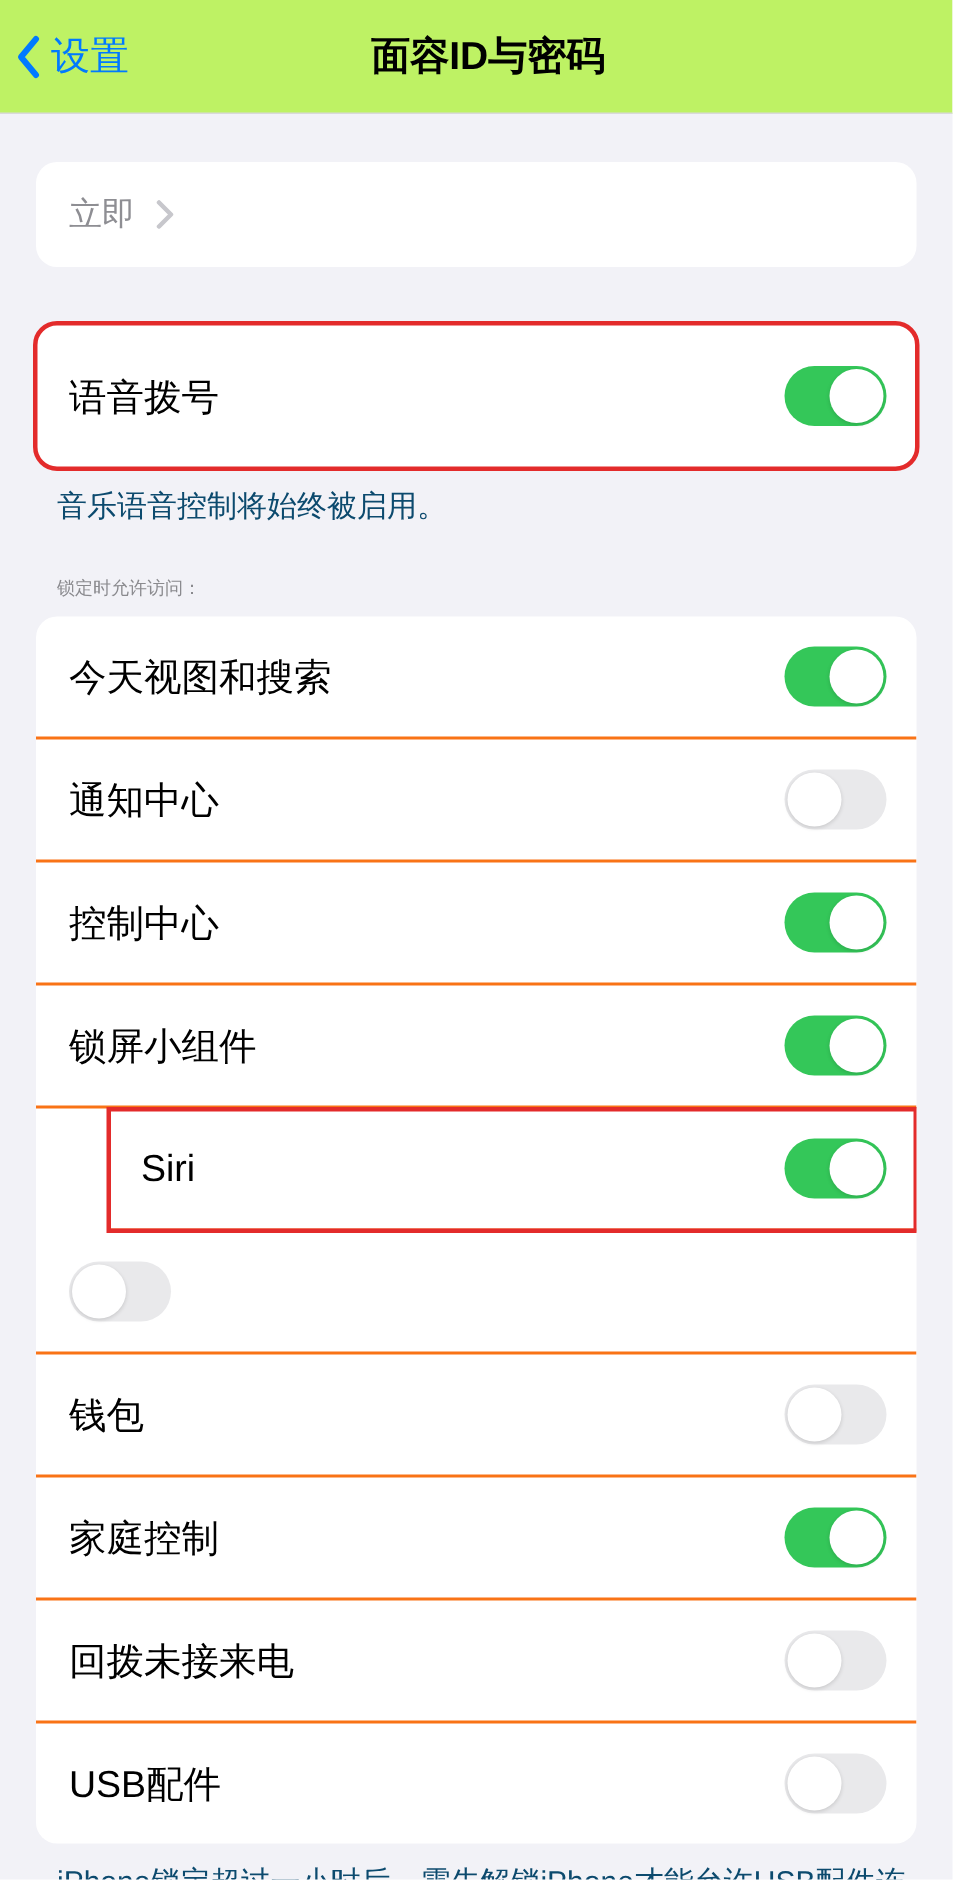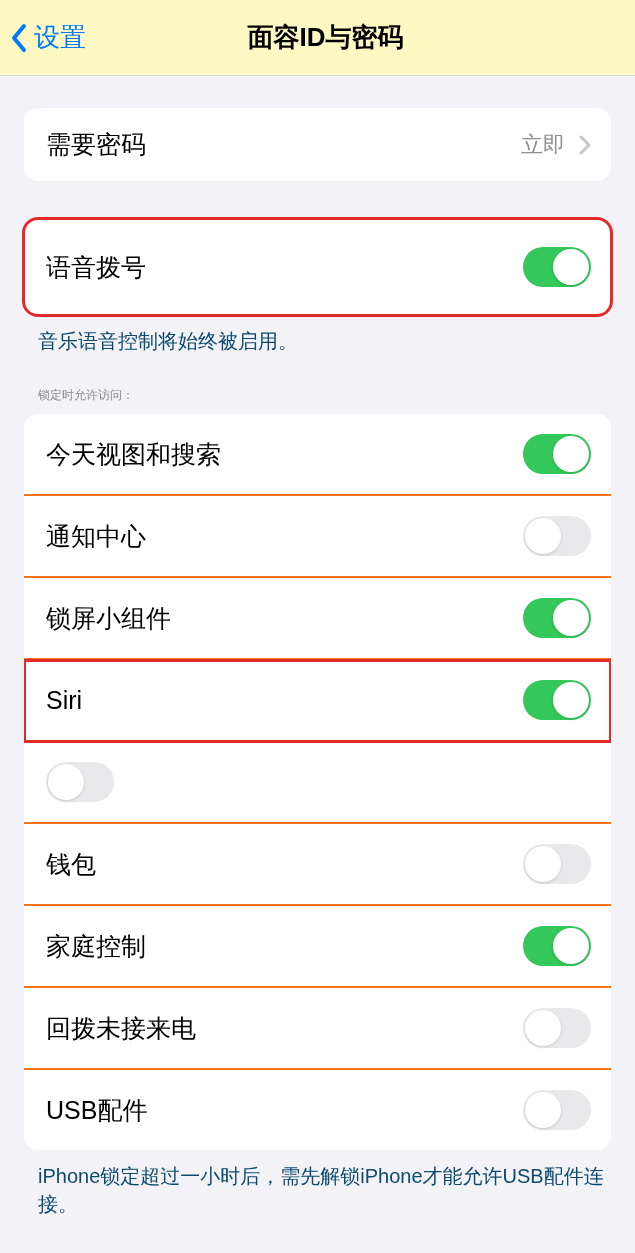--- a/index.html
+++ b/index.html
@@ -9,21 +9,21 @@
       font-family: -apple-system, BlinkMacSystemFont, "Segoe UI", "PingFang SC", "Hiragino Sans GB", "Microsoft YaHei", sans-serif;
     }
     body {
       width: 635px;
       height: 1253px;
       background: #f2f2f7;
       overflow: hidden;
     }
     .header {
       height: 76px;
-      background: #fef9c3;
+      background: #bef264;
       border-bottom: 1px solid #d9d9d9;
       display: flex;
       align-items: center;
       position: relative;
     }
     .back-button {
       display: flex;
       align-items: center;
       color: #007aff;
       font-size: 26px;
@@ -124,20 +124,21 @@
     }
     .toggle.on .toggle-knob {
       right: 2px;
     }
     .toggle.off .toggle-knob {
       left: 2px;
     }
     .row-highlight {
       outline: 3px solid #e32b2b;
       outline-offset: -2px;
+      margin-left: 48px;
     }
     .spacer-medium {
       height: 38px;
     }
   </style>
 </head>
 <body>
 
 <div class="header">
   <div class="back-button">
@@ -148,21 +149,20 @@
     </span>
     <span>设置</span>
   </div>
   <div class="header-title">面容ID与密码</div>
 </div>
 
 <div class="list-top-space"></div>
 
 <div class="list-group">
   <div class="row">
-    <div class="row-label">需要密码</div>
     <div class="row-value">
       <span>立即</span>
       <span class="chevron-right">
         <svg viewBox="0 0 12 20" fill="none" stroke="#c7c7cc" stroke-width="3" stroke-linecap="round" stroke-linejoin="round">
           <polyline points="2,2 10,10 2,18"></polyline>
         </svg>
       </span>
     </div>
   </div>
 </div>
@@ -188,20 +188,26 @@
         <div class="toggle-knob"></div>
       </div>
     </div>
     <div class="row">
       <div class="row-label">通知中心</div>
       <div class="toggle off">
         <div class="toggle-knob"></div>
       </div>
     </div>
     <div class="row">
+      <div class="row-label">控制中心</div>
+      <div class="toggle on">
+        <div class="toggle-knob"></div>
+      </div>
+    </div>
+    <div class="row">
       <div class="row-label">锁屏小组件</div>
       <div class="toggle on">
         <div class="toggle-knob"></div>
       </div>
     </div>
     <div class="row row-highlight">
       <div class="row-label">Siri</div>
       <div class="toggle on">
         <div class="toggle-knob"></div>
       </div>

